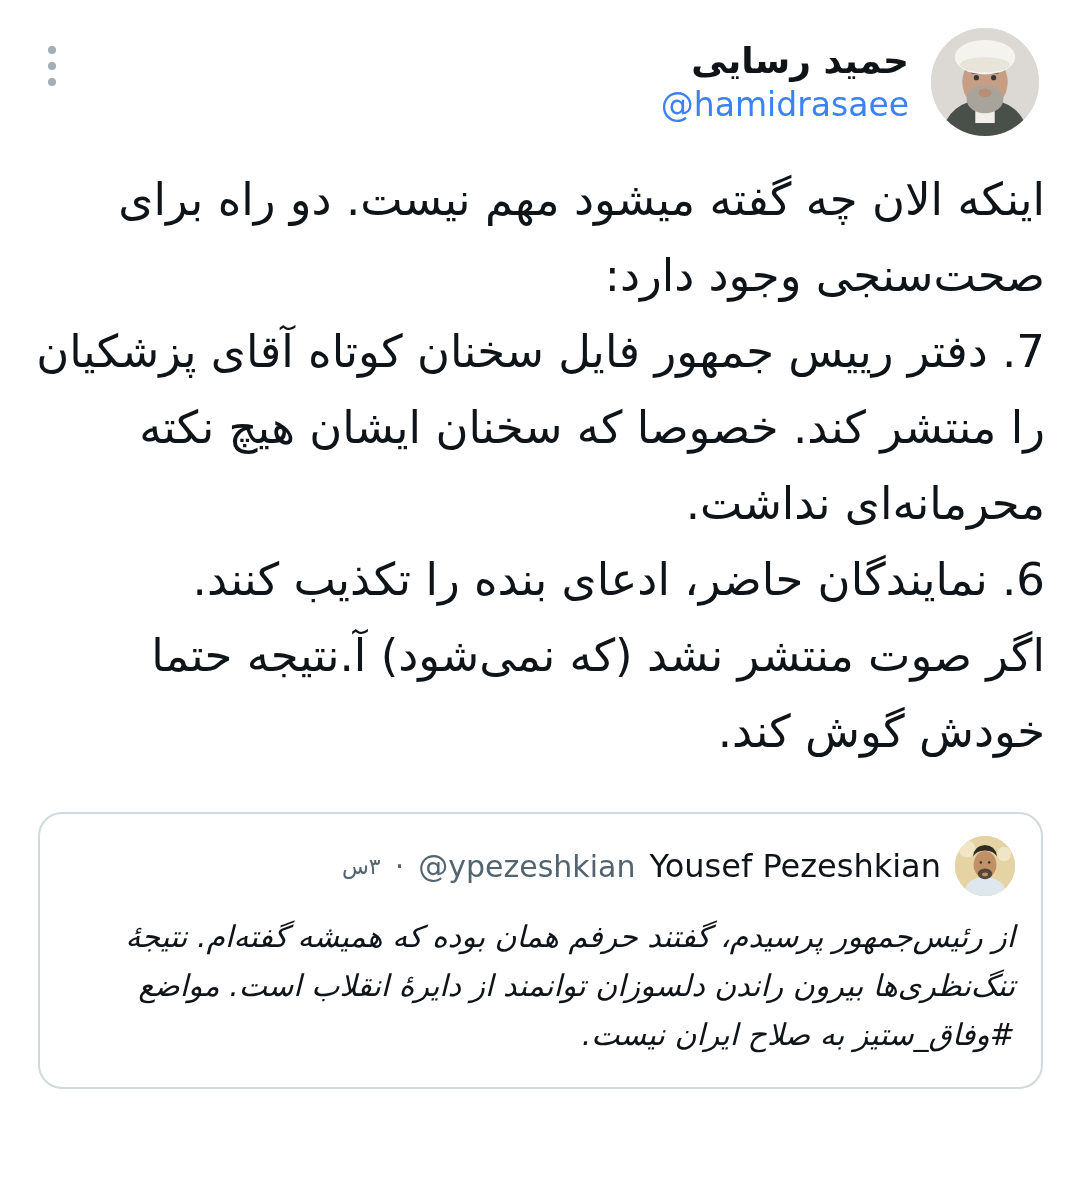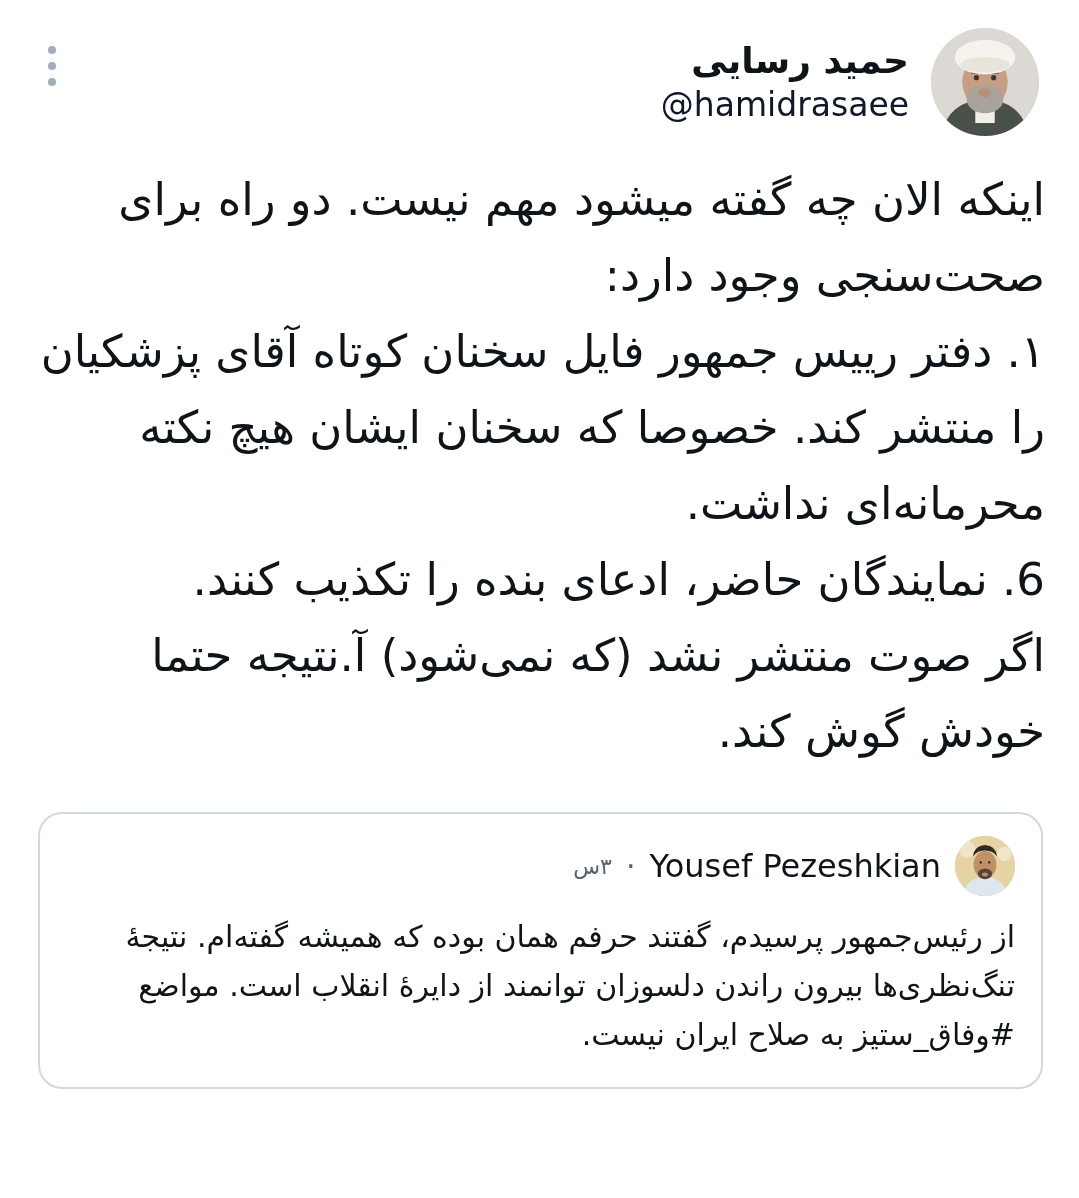--- a/index.html
+++ b/index.html
@@ -32,21 +32,21 @@
   .avatar-big {
     width: 108px; height: 108px;
     border-radius: 50%;
     overflow: hidden;
     flex: 0 0 auto;
     background: #dcd9d5;
   }
   .avatar-big svg, .avatar-small svg { display: block; width: 100%; height: 100%; }
   .names { display: flex; flex-direction: column; }
   .name { font-size: 36px; font-weight: bold; line-height: 46px; color: #0f1419; }
-  .handle { font-size: 33px; line-height: 42px; color: #0f172a; direction: ltr; text-align: right; }
+  .handle { font-size: 33px; line-height: 42px; color: #3b82f6; direction: ltr; text-align: right; }
 
   
   .tweet-text {
     direction: rtl;
     text-align: right;
     padding: 0 34px 0 34px;
     margin-top: 26px;
     font-size: 45px;
     line-height: 76px;
     color: #0f1419;
@@ -80,20 +80,21 @@
   .q-handle { font-size: 30px; color: #536471; direction: ltr; unicode-bidi: embed; }
   .q-sep { font-size: 30px; color: #536471; }
   .q-time { font-size: 22px; color: #536471; }
 
   .q-body {
     margin-top: 16px;
     font-size: 30px;
     line-height: 49px;
     text-align: right;
     color: #0f1419;
+    font-style: italic;
   }
   .q-body p { margin: 0; }
   .hashtag { color: #0f1419; }
 </style>
 </head>
 <body>
 
 <div class="page">
 
   <div class="header">
@@ -122,21 +123,21 @@
       </div>
       <div class="names">
         <span class="name">حمید رسایی</span>
         <span class="handle">@hamidrasaee</span>
       </div>
     </div>
   </div>
 
   <div class="tweet-text">
     <p>اینکه الان چه گفته میشود مهم نیست. دو راه برای صحت‌سنجی وجود دارد:</p>
-    <p>۱. دفتر رییس جمهور فایل سخنان کوتاه آقای پزشکیان را منتشر کند. خصوصا که سخنان ایشان هیچ نکته محرمانه‌ای نداشت.</p>
+    <p>7. دفتر رییس جمهور فایل سخنان کوتاه آقای پزشکیان را منتشر کند. خصوصا که سخنان ایشان هیچ نکته محرمانه‌ای نداشت.</p>
     <p>6. نمایندگان حاضر، ادعای بنده را تکذیب کنند.</p>
     <p>اگر صوت منتشر نشد (که نمی‌شود) آ.نتیجه حتما خودش گوش کند.</p>
   </div>
 
   <div class="quote">
     <div class="q-header">
       <div class="avatar-small">
         <svg viewBox="0 0 100 100">
           <rect width="100" height="100" fill="#e6d3a3"></rect>
           <circle cx="20" cy="22" r="14" fill="#f4ead0" opacity="0.8"></circle>
@@ -144,20 +145,21 @@
           <ellipse cx="50" cy="94" rx="34" ry="26" fill="#dfe7ee"></ellipse>
           <ellipse cx="50" cy="48" rx="19" ry="23" fill="#c09067"></ellipse>
           <ellipse cx="50" cy="63" rx="12" ry="9" fill="#55463a"></ellipse>
           <ellipse cx="50" cy="64" rx="5" ry="3" fill="#c09067"></ellipse>
           <circle cx="43" cy="44" r="2" fill="#2e2a26"></circle>
           <circle cx="57" cy="44" r="2" fill="#2e2a26"></circle>
           <path d="M30 34 Q32 16 50 15 Q68 16 70 34 Q64 24 50 24 Q36 24 30 34 Z" fill="#2e2a26"></path>
         </svg>
       </div>
       <span class="q-name">Yousef Pezeshkian</span>
+      <span class="q-handle">@ypezeshkian</span>
       <span class="q-sep">·</span>
       <span class="q-time">۳س</span>
     </div>
     <div class="q-body">
       <p><span>از رئیس‌جمهور پرسیدم، گفتند حرفم همان بوده که همیشه گفته‌ام. نتیجهٔ تنگ‌نظری‌ها بیرون راندن دلسوزان توانمند از دایرهٔ انقلاب است. مواضع </span><span class="hashtag">#وفاق_ستیز</span><span> به صلاح ایران نیست.</span></p>
     </div>
   </div>
 
 </div>
 

